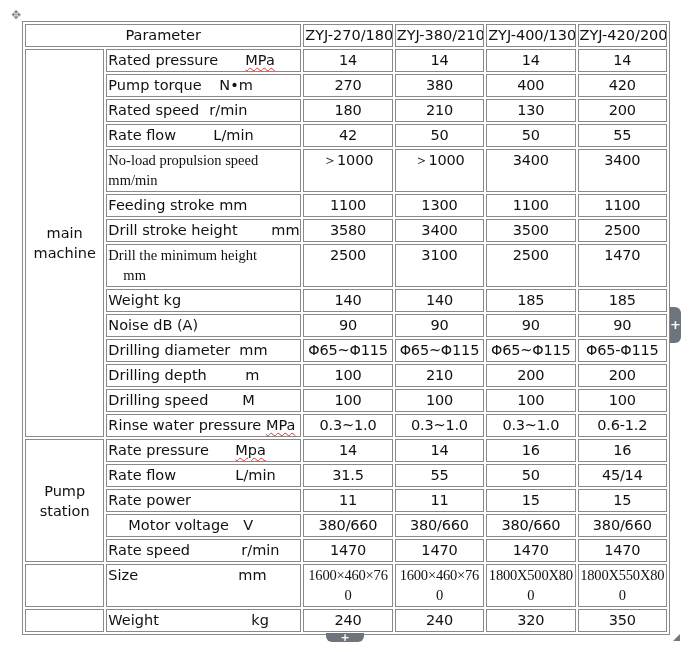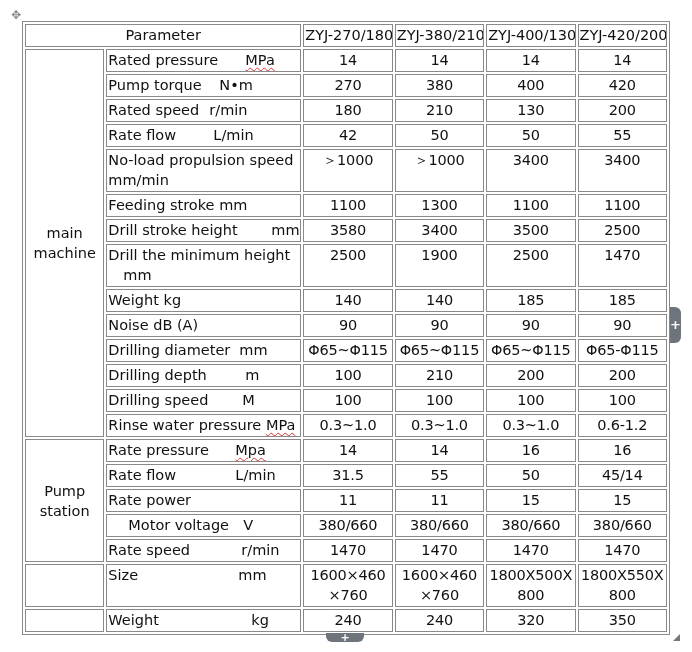--- a/index.html
+++ b/index.html
@@ -6,21 +6,21 @@
   body { width:692px; height:652px; position:relative; overflow:hidden;
          font-family:"DejaVu Sans", sans-serif; color:#111; }
   .move-handle { position:absolute; left:9px; top:8px; width:14px; height:14px; color:#888; font-size:12px; line-height:14px; text-align:center; }
   table.spec { position:absolute; left:22px; top:21px; border:1px solid #8a8a8a; border-collapse:separate;
                border-spacing:2px; table-layout:fixed; width:648px; font-size:14.5px; }
   table.spec td { border:1px solid #8a8a8a; padding:0 1px; vertical-align:top; line-height:20px; overflow:hidden; white-space:nowrap; }
   td.hdr { text-align:center; height:21px; }
   td.grp { text-align:center; vertical-align:middle !important; white-space:normal !important; line-height:21px; }
   td.p { text-align:left; }
   td.v { text-align:center; letter-spacing:-0.2px; }
-  td.two { white-space:normal !important; }
+  td.two { white-space:normal !important;font-family:Liberation Serif, serif; }
   tr.r1 td { height:21px; }
   tr.r2 td { height:41px; }
   .unit { position:absolute; }
   .pcell { position:relative; }
   .squig { text-decoration:underline wavy #d33; text-decoration-thickness:1px; text-underline-offset:2px; }
   .col-plus-right { position:absolute; left:670px; top:307px; width:11px; height:36px; background:#6e747c;
                     border-radius:0 6px 6px 0; color:#fff; font-size:13px; font-weight:bold; text-align:center; line-height:36px; }
   .row-plus-bottom { position:absolute; left:326px; top:633px; width:38px; height:9px; background:#6e747c;
                      border-radius:0 0 6px 6px; color:#fff; font-size:11px; font-weight:bold; text-align:center; line-height:9px; }
   .resize-handle { position:absolute; left:673px; top:634px; width:0; height:0;
@@ -95,21 +95,21 @@
     <tr class="r1">
       <td class="p pcell"><span>Drill stroke height</span><span class="unit" style="left:164px">mm</span></td>
       <td class="v">3580</td>
       <td class="v">3400</td>
       <td class="v">3500</td>
       <td class="v">2500</td>
     </tr>
     <tr class="r2">
       <td class="p two"><span>Drill the minimum height</span><br><span style="padding-left:15px">mm</span></td>
       <td class="v">2500</td>
-      <td class="v">1900</td>
+      <td class="v">3100</td>
       <td class="v">2500</td>
       <td class="v">1470</td>
     </tr>
     <tr class="r1">
       <td class="p"><span>Weight kg</span></td>
       <td class="v">140</td>
       <td class="v">140</td>
       <td class="v">185</td>
       <td class="v">185</td>
     </tr>

